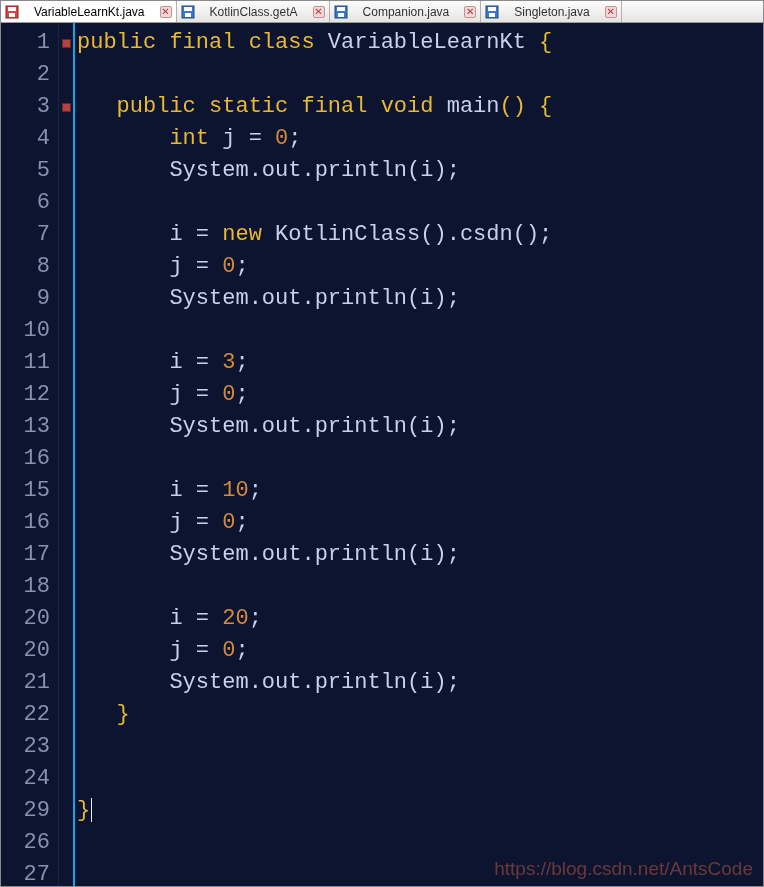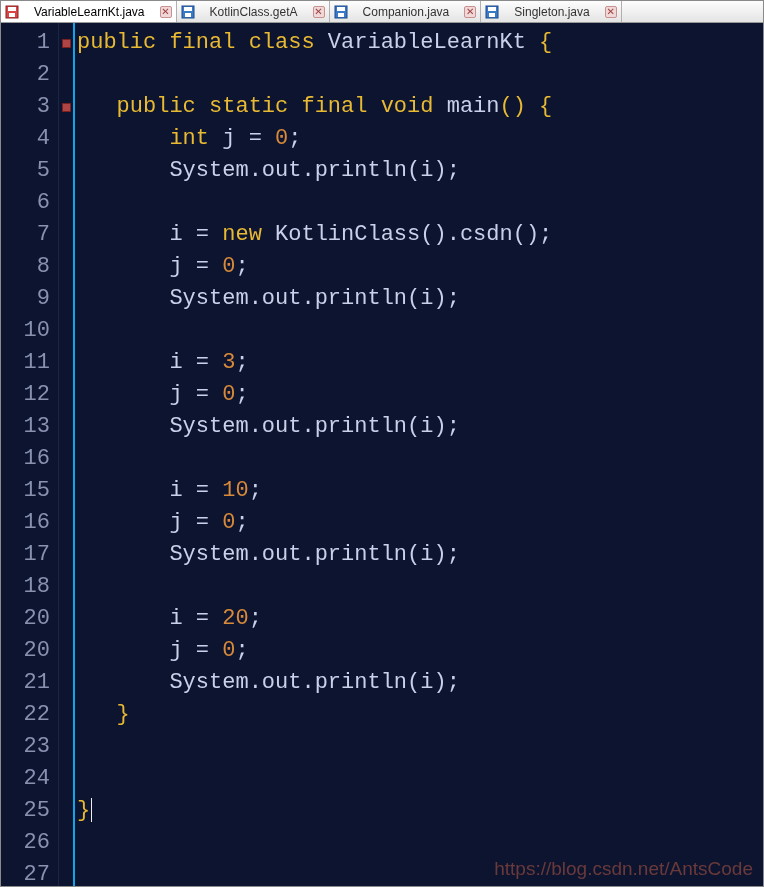--- a/index.html
+++ b/index.html
@@ -163,21 +163,21 @@
     <div class="ln">15</div>
     <div class="ln">16</div>
     <div class="ln">17</div>
     <div class="ln">18</div>
     <div class="ln">20</div>
     <div class="ln">20</div>
     <div class="ln">21</div>
     <div class="ln">22</div>
     <div class="ln">23</div>
     <div class="ln">24</div>
-    <div class="ln">25</div>
+    <div class="ln">29</div>
     <div class="ln">26</div>
     <div class="ln">27</div>
   </div>
 
   <div class="markers">
     <div class="mk">
         <div class="fold"></div>
       </div>
     <div class="mk"></div>
     <div class="mk">

